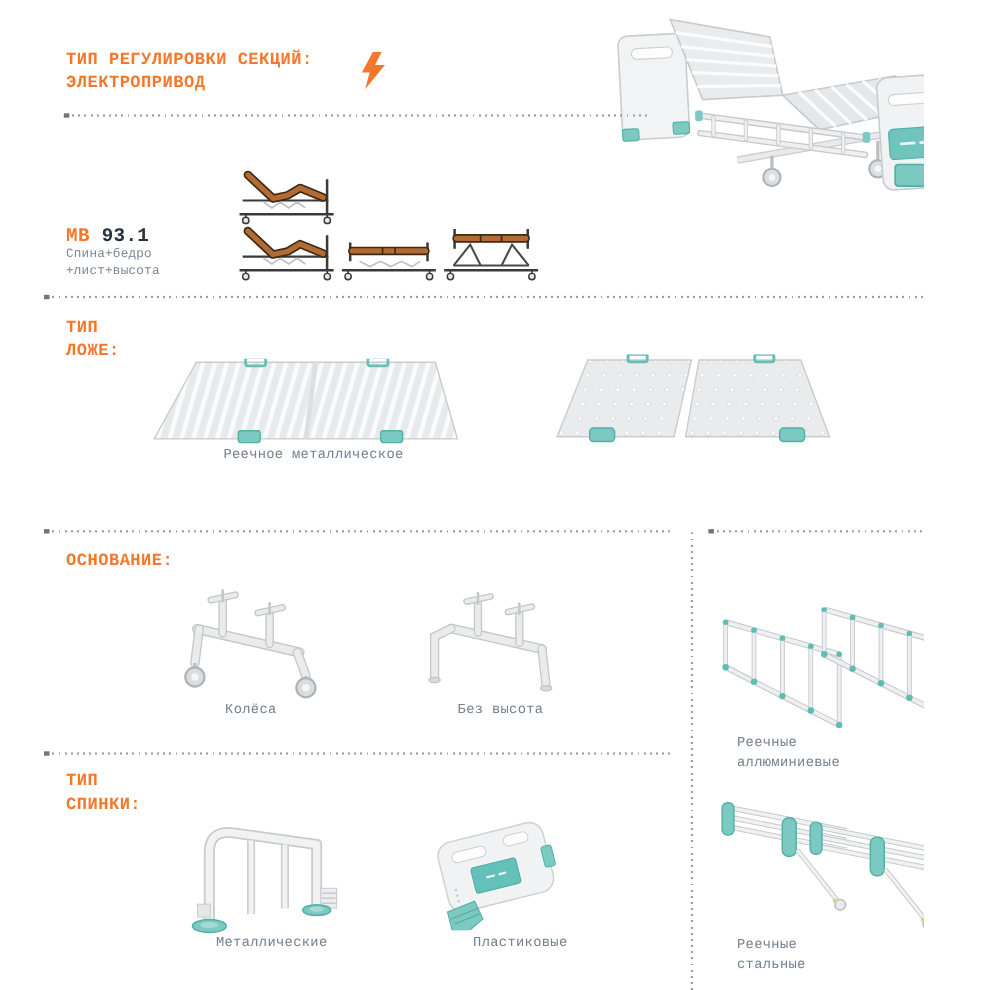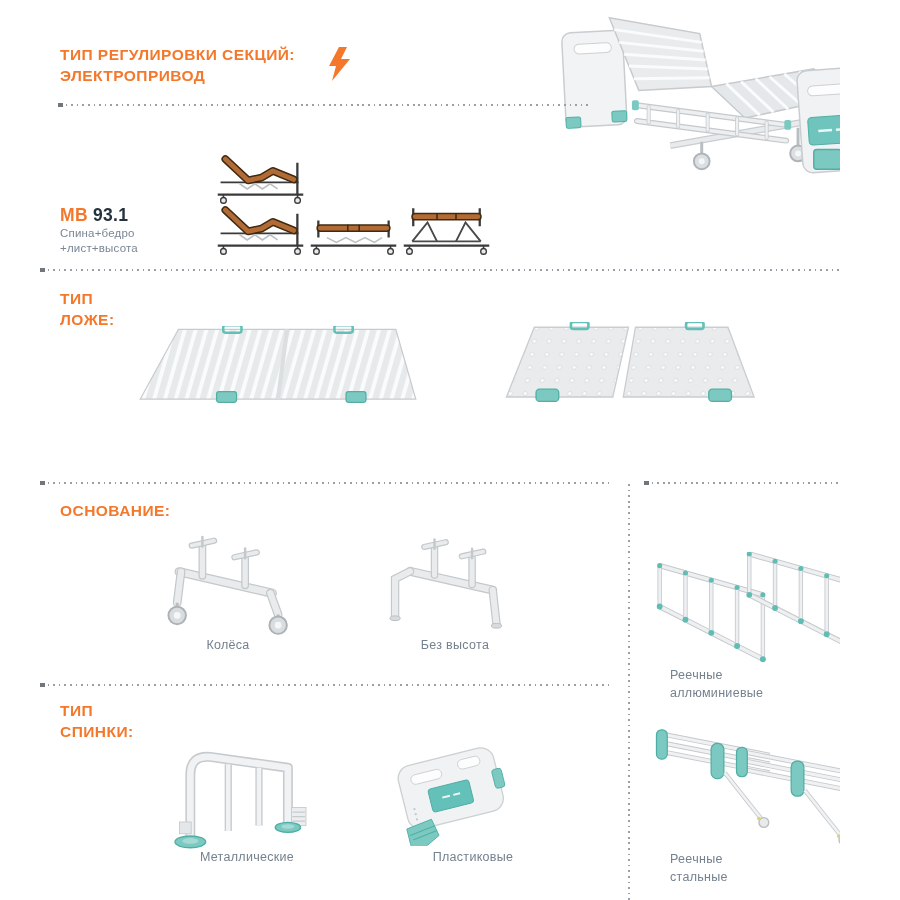--- a/index.html
+++ b/index.html
@@ -1,18 +1,18 @@
 <!DOCTYPE html>
 <html><head>
 <meta charset="utf-8">
 <style>
   *{margin:0;padding:0;box-sizing:border-box}
   html,body{background:#fff}
   #page{position:relative;width:840px;height:900px;background:#ffffff;
-        font-family:Liberation Sans, sans-serif;overflow:hidden}
+        font-family:Liberation Mono, monospace;overflow:hidden}
   .abs{position:absolute}
   .h-orange{color:#F4782B;font-weight:700;font-size:15.5px;letter-spacing:.45px;line-height:1.38}
   .model-name{font-size:17.5px;font-weight:700;color:#25313F;letter-spacing:.3px}
   .model-name .prefix{color:#F4782B}
   .model-sub{font-size:11.5px;color:#7A8795;line-height:1.28;letter-spacing:.2px}
   .caption{font-size:12.5px;color:#74818F;letter-spacing:.3px;line-height:1.45}
   .center{text-align:center}
   .dots-h{height:2px;background-image:repeating-linear-gradient(90deg,#999FA6 0 1.7px,transparent 1.7px 5.6px)}
   .dots-h::before{content:"";position:absolute;left:-2px;top:-1.5px;width:5px;height:4px;background:#70767C}
   .dots-v{width:2px;background-image:repeating-linear-gradient(180deg,#999FA6 0 1.7px,transparent 1.7px 5.6px)}
@@ -347,20 +347,23 @@
 
   <div class="abs dots-h" style="left:42px;top:269px;width:816px"></div>
 
   <div class="abs h-orange" style="left:60px;top:288px">
     <span>ТИП</span><br>
     <span>ЛОЖЕ:</span>
   </div>
   <svg class="abs" style="left:108px;top:326px" width="340" height="78" viewBox="0 0 340 94">
       <use href="#sym-platform-slats"></use>
     </svg>
+  <div class="abs caption center" style="left:140px;top:404px;width:290px">
+    <span>Реечное металлическое</span>
+  </div>
   <svg class="abs" style="left:482px;top:322px" width="300" height="82" viewBox="0 0 300 94">
       <use href="#sym-platform-perf"></use>
     </svg>
 
   <div class="abs dots-h" style="left:42px;top:482px;width:568px"></div>
   <div class="abs dots-h" style="left:646px;top:482px;width:208px"></div>
   <div class="abs dots-v" style="left:628px;top:484px;height:416px"></div>
 
   <div class="abs h-orange" style="left:60px;top:500px">
     <span>ОСНОВАНИЕ:</span>

